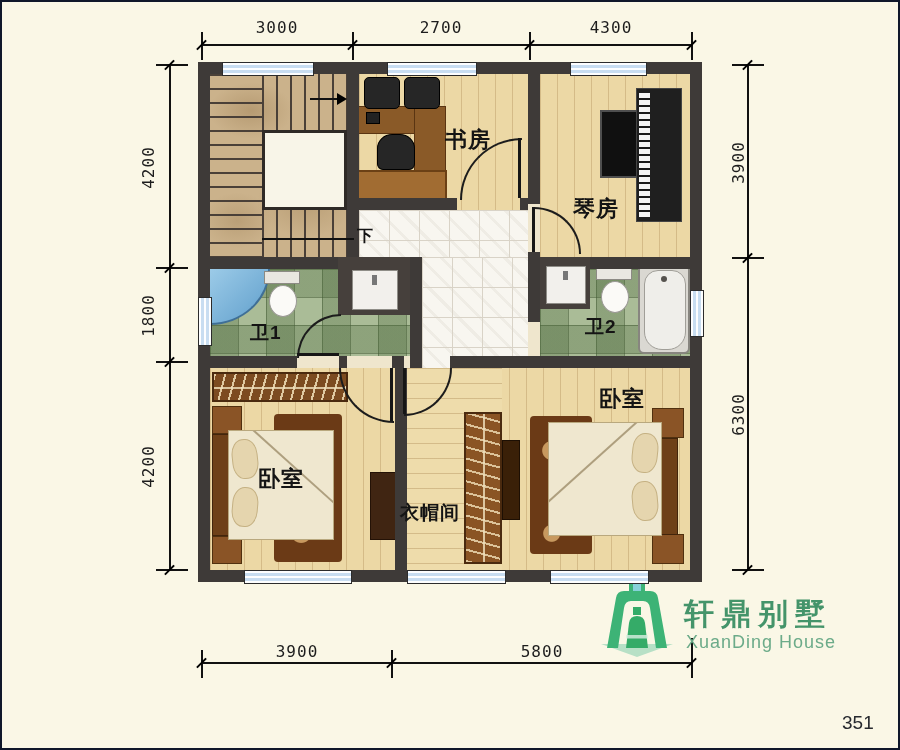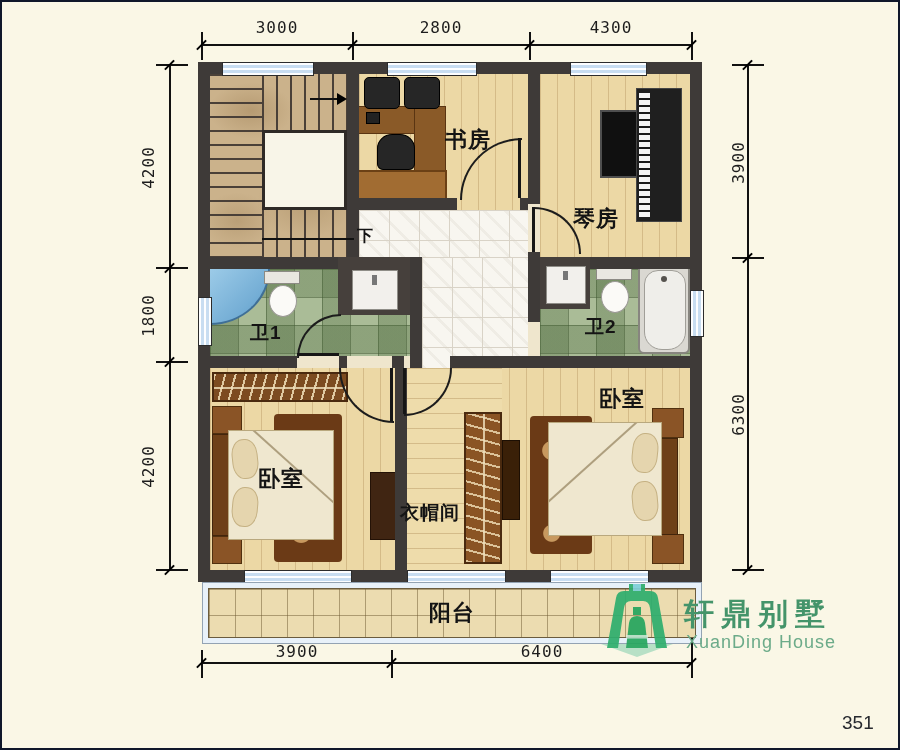--- a/index.html
+++ b/index.html
@@ -51,21 +51,21 @@
   <div class="dline" style="left:200px;top:42px;width:490px;height:1.5px;"></div>
   <div class="dline" style="left:199px;top:30px;width:1.5px;height:28px;"></div>
   <div class="dline" style="left:350px;top:30px;width:1.5px;height:28px;"></div>
   <div class="dline" style="left:527px;top:30px;width:1.5px;height:28px;"></div>
   <div class="dline" style="left:689px;top:30px;width:1.5px;height:28px;"></div>
   <div class="tick" style="left:193px;top:42px;"></div>
   <div class="tick" style="left:344px;top:42px;"></div>
   <div class="tick" style="left:521px;top:42px;"></div>
   <div class="tick" style="left:683px;top:42px;"></div>
   <div class="dim" style="left:245px;top:16px;">3000</div>
-  <div class="dim" style="left:409px;top:16px;">2800</div>
+  <div class="dim" style="left:409px;top:16px;">2700</div>
   <div class="dim" style="left:579px;top:16px;">4300</div>
 
   <div class="dline" style="left:167px;top:63px;width:1.5px;height:505px;"></div>
   <div class="dline" style="left:154px;top:62px;width:32px;height:1.5px;"></div>
   <div class="dline" style="left:154px;top:265px;width:32px;height:1.5px;"></div>
   <div class="dline" style="left:154px;top:359px;width:32px;height:1.5px;"></div>
   <div class="dline" style="left:154px;top:567px;width:32px;height:1.5px;"></div>
   <div class="tick" style="left:161px;top:62px;"></div>
   <div class="tick" style="left:161px;top:265px;"></div>
   <div class="tick" style="left:161px;top:359px;"></div>
@@ -85,21 +85,21 @@
   <div class="dim v" style="left:706px;top:403px;">6300</div>
 
   <div class="dline" style="left:200px;top:660px;width:490px;height:1.5px;"></div>
   <div class="dline" style="left:199px;top:648px;width:1.5px;height:28px;"></div>
   <div class="dline" style="left:389px;top:648px;width:1.5px;height:28px;"></div>
   <div class="dline" style="left:689px;top:636px;width:1.5px;height:40px;"></div>
   <div class="tick" style="left:193px;top:660px;"></div>
   <div class="tick" style="left:383px;top:660px;"></div>
   <div class="tick" style="left:683px;top:660px;"></div>
   <div class="dim" style="left:265px;top:640px;">3900</div>
-  <div class="dim" style="left:510px;top:640px;">6400</div>
+  <div class="dim" style="left:510px;top:640px;">5800</div>
 
   <div id="plan">
 
     <div class="floor marble" style="left:0;top:0;width:137px;height:183px;"></div>
     <div class="floor wood" style="left:149px;top:0;width:169px;height:136px;"></div>
     <div class="floor wood" style="left:330px;top:0;width:150px;height:183px;"></div>
     <div class="floor tile" style="left:149px;top:136px;width:169px;height:47px;"></div>
     <div class="floor tile" style="left:212px;top:183px;width:106px;height:111px;"></div>
     <div class="floor green" style="left:0;top:195px;width:200px;height:87px;"></div>
     <div class="floor green" style="left:330px;top:195px;width:150px;height:87px;"></div>
@@ -212,32 +212,28 @@
     <div class="arc" style="left:324px;top:133px;width:45px;height:45px;border-top:2px solid #1c1c1c;border-right:2px solid #1c1c1c;border-top-right-radius:100%;"></div>
     <div class="leaf" style="left:322px;top:133px;width:2.5px;height:45px;"></div>
     <div class="arc" style="left:87px;top:240px;width:42px;height:42px;border-top:2px solid #1c1c1c;border-left:2px solid #1c1c1c;border-top-left-radius:100%;"></div>
     <div class="leaf" style="left:87px;top:279px;width:42px;height:2.5px;"></div>
     <div class="arc" style="left:129px;top:294px;width:53px;height:53px;border-bottom:2px solid #1c1c1c;border-left:2px solid #1c1c1c;border-bottom-left-radius:100%;"></div>
     <div class="leaf" style="left:180px;top:294px;width:2.5px;height:53px;"></div>
     <div class="arc" style="left:194px;top:294px;width:46px;height:46px;border-bottom:2px solid #1c1c1c;border-right:2px solid #1c1c1c;border-bottom-right-radius:100%;"></div>
     <div class="leaf" style="left:193px;top:294px;width:2.5px;height:46px;"></div>
 
     <div class="rlbl" style="left:235px;top:43px;font-size:22px;margin-top:8px;">书房</div>
-    <div class="rlbl" style="left:363px;top:130px;font-size:22px;text-align:right;">琴房</div>
+    <div class="rlbl" style="left:363px;top:120px;font-size:22px;text-align:right;">琴房</div>
     <div class="rlbl" style="left:40px;top:246px;font-size:19px;">卫1</div>
     <div class="rlbl" style="left:375px;top:240px;font-size:19px;">卫2</div>
     <div class="rlbl" style="left:48px;top:390px;font-size:22px;">卧室</div>
     <div class="rlbl" style="left:389px;top:310px;font-size:22px;">卧室</div>
     <div class="rlbl" style="left:190px;top:426px;font-size:19px;">衣帽间</div>
   </div>
 
-  <div class="abs" style="left:200px;top:580px;width:500px;height:62px;background:#e8f1f9;border:1px solid #93a3b3;box-sizing:border-box;z-index:3;">
-    <div class="abs" style="left:5px;top:5px;right:5px;bottom:5px;background-color:#ecdcb0;background-image:repeating-linear-gradient(to right,rgba(110,90,50,.5) 0 1px,transparent 1px 26px),repeating-linear-gradient(to bottom,rgba(110,90,50,.5) 0 1px,transparent 1px 26px);border:1px solid #6b5c3e;"></div>
-    <div class="rlbl" style="left:50%;top:15px;transform:translateX(-50%);font-size:22px;">阳台</div>
-  </div>
 
   <div class="abs" style="left:596px;top:578px;width:300px;height:84px;z-index:25;">
     <svg width="78" height="78" viewBox="0 0 76 78" style="position:absolute;left:0;top:2px;opacity:.93;">
       <polygon points="2,62 74,62 38,75" fill="#b2dfc4"></polygon>
       <path d="M8,66 L17,16 Q18,9 25,9 L30,9 L30,2 L46,2 L46,9 L51,9 Q58,9 59,16 L68,66 L57,66 L51,26 Q50,19 44,19 L32,19 Q26,19 25,26 L19,66 Z" fill="#2fae6e"></path>
       <rect x="34" y="2" width="8" height="7" fill="#7fcfd8"></rect>
       <rect x="34" y="25" width="8" height="8" fill="#27a65f"></rect>
       <path d="M27,66 L30,41 Q31,34 38,34 Q45,34 46,41 L49,66 Z" fill="#27a65f"></path>
       <rect x="27" y="53" width="22" height="3.5" fill="#d9efe2" opacity="0.8"></rect>
     </svg>

